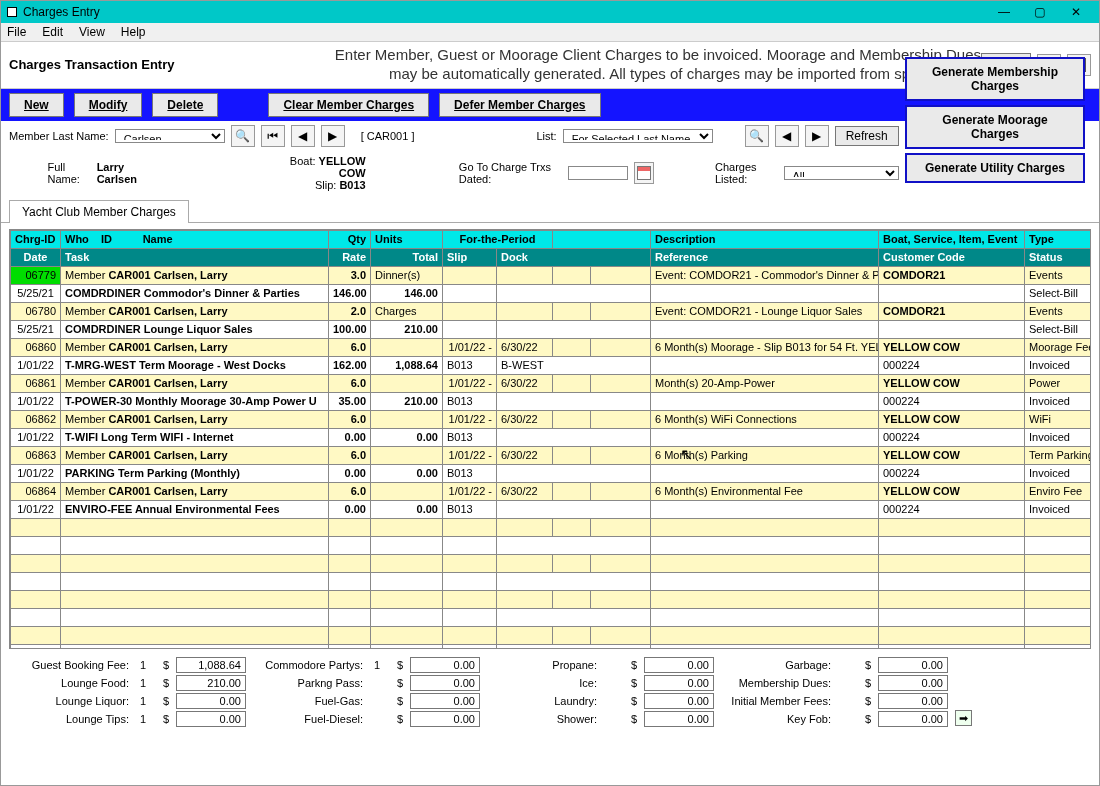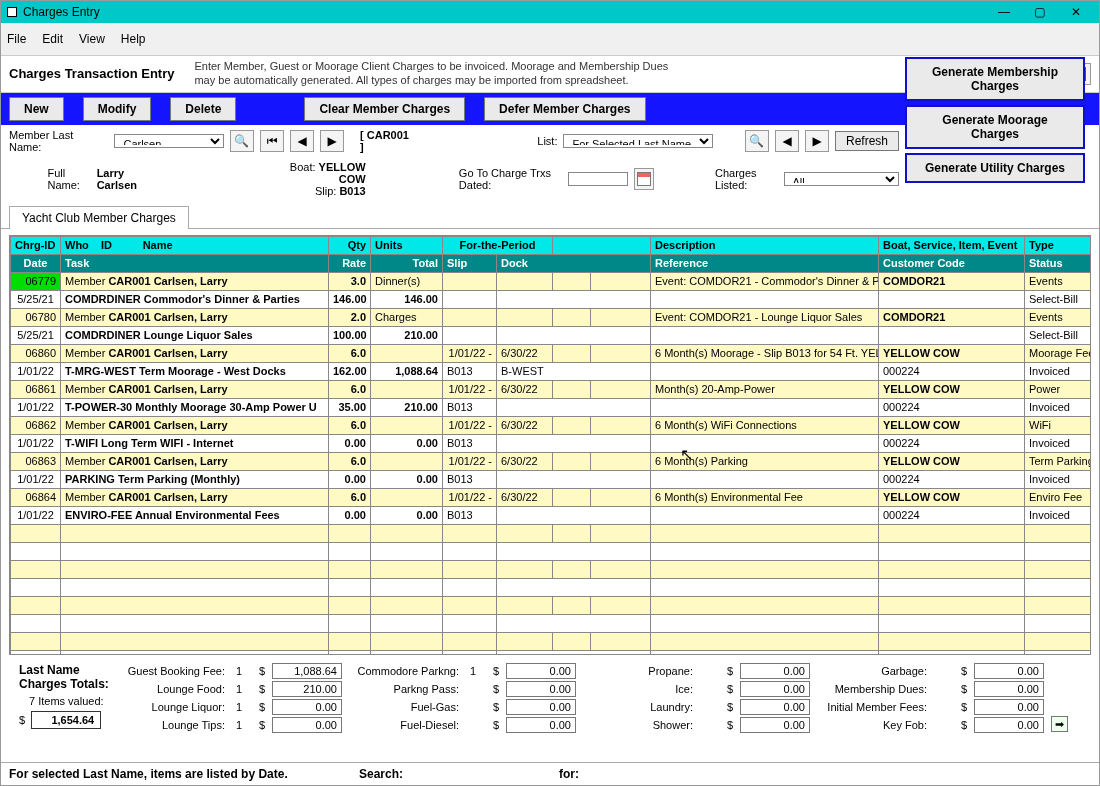--- a/index.html
+++ b/index.html
@@ -2,31 +2,31 @@
 <html><head>
 <meta charset="utf-8">
 <style>
 * { box-sizing: border-box; margin: 0; padding: 0; font-family: "Segoe UI", Tahoma, sans-serif; }
 body { background: #fff; font-size: 11px; }
 .window { width: 1100px; height: 786px; border: 1px solid #999; background: #fff; display: flex; flex-direction: column; }
 .titlebar { height: 22px; background: #00c8c8; display: flex; align-items: center; padding: 0 6px; color: #000; font-size: 12px; }
 .titlebar .spacer { flex: 1; }
 .titlebar .winbtn { width: 34px; height: 20px; display: inline-flex; align-items: center; justify-content: center; margin-left: 2px; cursor: pointer; }
 .titlebar .box-icon { width:10px; height:10px; border:1px solid #000; display:inline-block; margin-right:6px; background:#fff; }
-.menubar { height: 15px; background: #f0f0f0; display: flex; align-items: center; padding: 16px 6px; border-bottom: 1px solid #ccc; font-size: 12px; }
+.menubar { height: 15px; background: #f0f0f0; display: flex; align-items: center; padding: 9px 6px; border-bottom: 1px solid #ccc; font-size: 12px; }
 .menubar span { margin-right: 16px; cursor: default; }
 .topstrip { display: flex; align-items: center; padding: 4px 8px; border-bottom: 1px solid #ccc; }
 .topstrip .title { font-weight: bold; font-size: 13px; margin-right: 20px; white-space: nowrap; }
-.topstrip .helptext { font-size: 11px; color: #333; flex: 1; line-height: 1.25; }
+.topstrip .helptext { font-size: 15px; color: #333; flex: 1; line-height: 1.25; text-align: right; }
 .topstrip .rightbtns { display: flex; align-items: center; gap: 6px; }
 .btn { background: #eaeaea; border: 1px solid #777; padding: 4px 14px; font-size: 12px; cursor: pointer; white-space: nowrap; }
 .iconbtn { width: 24px; height: 22px; display: inline-flex; align-items: center; justify-content: center; border: 1px solid #999; background: #f4f4f4; cursor: pointer; font-size: 12px; }
 .bigbtn { background: #eaeaea; border: 2px solid #1010c6; padding: 6px 10px; font-size: 12px; font-weight: bold; cursor: pointer; width: 180px; text-align: center; }
 .bluebar { background: #1414ff; display: flex; align-items: flex-start; padding: 4px 8px; }
-.bluebar .actions { display: flex; gap: 19px; }
+.bluebar .actions { display: flex; gap: 10px; text-decoration: underline; }
 .bluebar .actions .btn { font-weight: bold; }
 .filterrow1, .filterrow2 { display: flex; align-items: center; padding: 4px 8px; gap: 6px; }
 .filterrow1 label, .filterrow2 label { font-size: 11px; }
 input[type=text], select { border: 1px solid #888; background: #fff; font-size: 11px; padding: 2px 4px; height: 14px; }
 .tabstrip { border-bottom: 1px solid #aaa; padding-left: 8px; margin-top: 4px; }
 .tab { display: inline-block; border: 1px solid #aaa; border-bottom: none; padding: 4px 12px; background: #f5f5f5; font-size: 12px; position: relative; top: 1px; background:#fff; }
 .gridwrap { flex: 1; padding: 6px 8px 0 8px; overflow: hidden; display:flex; flex-direction:column; }
 .gridscroll { overflow-y: scroll; overflow-x: hidden; flex: 0 0 auto; border: 1px solid #888; }
 table.grid { border-collapse: collapse; width: 100%; table-layout: fixed; font-size: 11px; }
 table.grid th, table.grid td { border: 1px solid #888; padding: 1px 4px; height: 18px; overflow: hidden; white-space: nowrap; text-overflow: clip; }
@@ -114,21 +114,21 @@
     </div>
   </div>
 
   <div class="filterrow1" style="padding-right:200px">
     <label>Member Last Name:</label>
     <select style="width:110px"><option>Carlsen</option></select>
     <span class="iconbtn">🔍</span>
     <span class="iconbtn">⏮</span>
     <span class="iconbtn">◀</span>
     <span class="iconbtn">▶</span>
-    <span style="margin-left:10px;font-weight:bold">[   CAR001   ]</span>
+    <span style="margin-left:10px;font-weight:normal">[   CAR001   ]</span>
     <span style="width:110px"></span>
     <label>List:</label>
     <select style="width:150px"><option>For Selected Last Name</option></select>
     <span style="width:20px"></span>
     <span class="iconbtn">🔍</span>
     <span class="iconbtn">◀</span>
     <span class="iconbtn">▶</span>
     <button class="btn" style="padding:2px 10px">Refresh</button>
   </div>
 
@@ -462,31 +462,26 @@
               <td colspan="3"></td>
               <td></td>
               <td></td>
               <td></td>
             </tr>
           </tbody>
       </table>
     </div>
 
     <div class="totals">
-      <div class="leftcol">
-        <div class="hdr">Last Name Charges Totals:</div>
-        <div style="margin:4px 0 4px 10px">7 Items valued:</div>
-        <div>$ &nbsp;<span class="grand">1,654.64</span></div>
-      </div>
       <div class="totals-grid" id="totalsgrid">
           <div class="lbl">Guest Booking Fee:</div>
           <div class="cnt">1</div>
           <div class="cur">$</div>
           <div class="val">1,088.64</div>
-          <div class="lbl">Commodore Parkng:</div>
+          <div class="lbl">Commodore Partys:</div>
           <div class="cnt">1</div>
           <div class="cur">$</div>
           <div class="val">0.00</div>
           <div class="lbl">Propane:</div>
           <div class="cnt"></div>
           <div class="cur">$</div>
           <div class="val">0.00</div>
           <div class="lbl">Garbage:</div>
           <div class="cnt"></div>
           <div class="cur">$</div>
@@ -540,20 +535,15 @@
           <div class="val">0.00</div>
           <div class="lbl">Key Fob:</div>
           <div class="cnt"></div>
           <div class="cur">$</div>
           <div class="val">0.00</div>
           <div><span style="border:1px solid #777;padding:1px 3px;background:#efe">➡</span></div>
         </div>
     </div>
   </div>
 
-  <div class="statusbar">
-    <div class="s1">For selected Last Name, items are listed by Date.</div>
-    <div class="s2">Search:</div>
-    <div class="s3">for:</div>
-  </div>
 
   <div class="cursor">↖</div>
 </div>
 
 </body></html>

